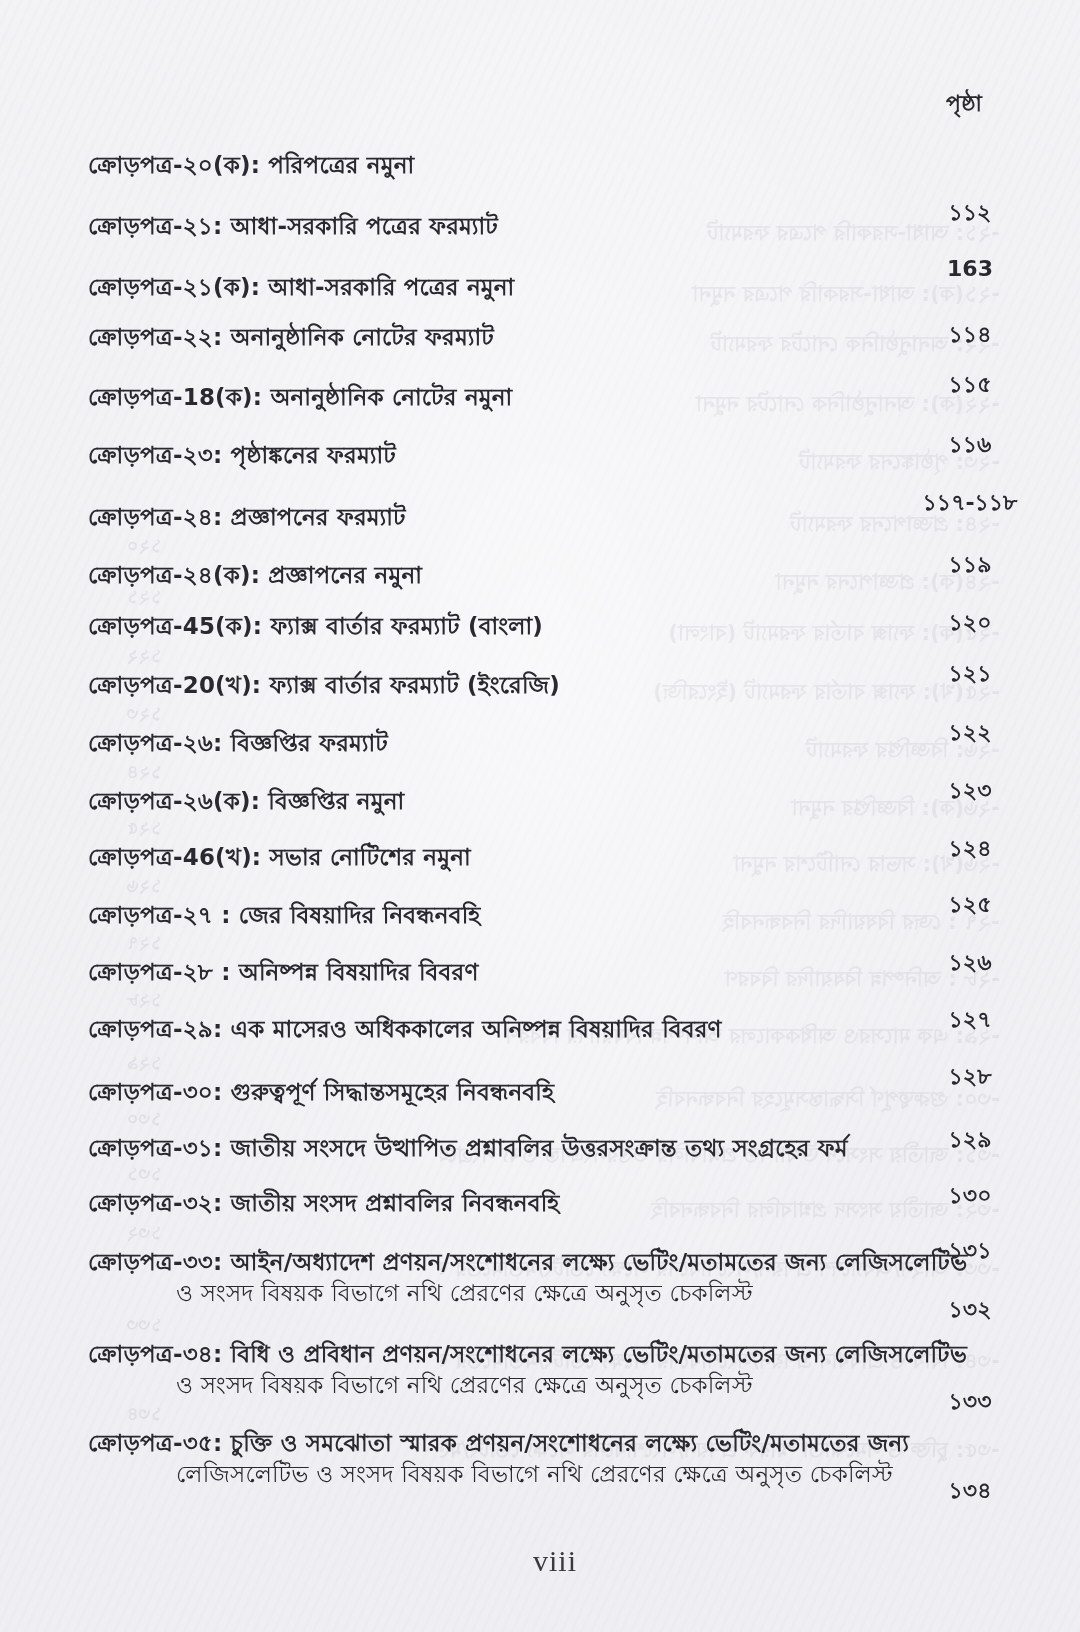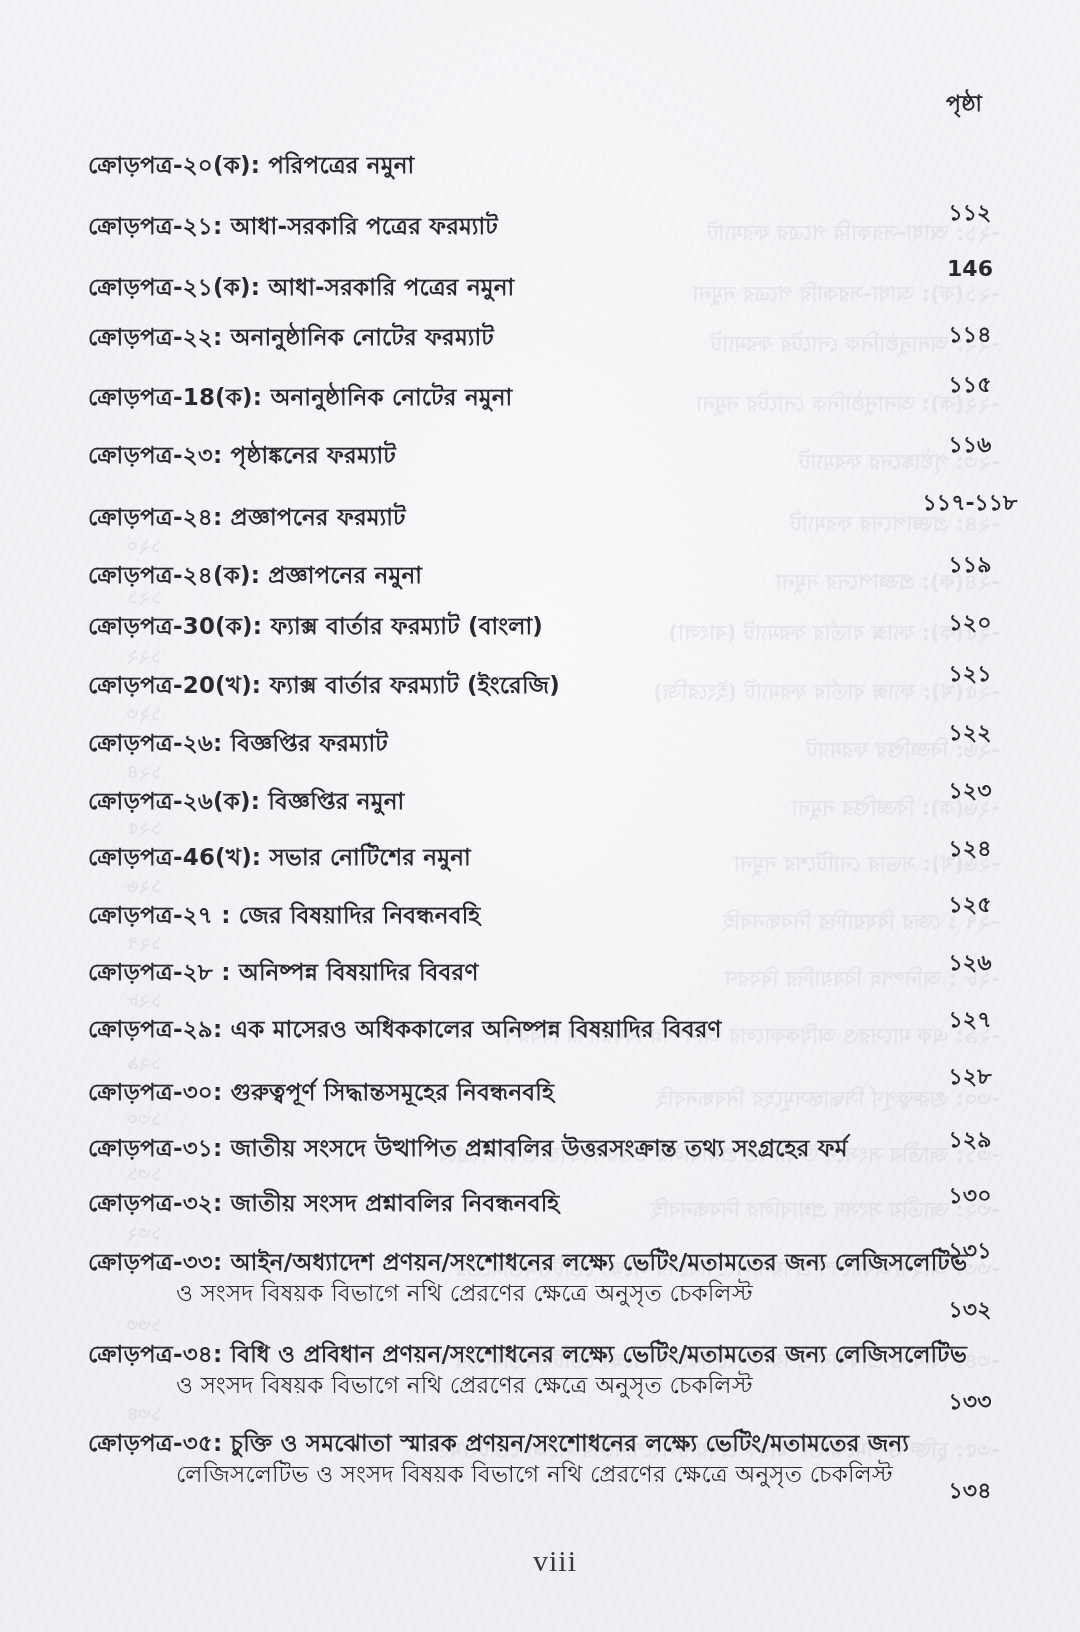--- a/index.html
+++ b/index.html
@@ -97,21 +97,21 @@
 
   <div class="toc">
       <div class="row" style="top: 150px;">
     <div class="lbl">ক্রোড়পত্র-২০(ক): পরিপত্রের নমুনা</div>
 
     <div class="pg">১১২</div>
   </div>
       <div class="row" style="top: 211px;">
     <div class="lbl">ক্রোড়পত্র-২১: আধা-সরকারি পত্রের ফরম্যাট</div>
 
-    <div class="pg">146</div>
+    <div class="pg">163</div>
   </div>
       <div class="row" style="top: 272px;">
     <div class="lbl">ক্রোড়পত্র-২১(ক): আধা-সরকারি পত্রের নমুনা</div>
 
     <div class="pg">১১৪</div>
   </div>
       <div class="row" style="top: 322px;">
     <div class="lbl">ক্রোড়পত্র-২২: অনানুষ্ঠানিক নোটের ফরম্যাট</div>
 
     <div class="pg">১১৫</div>
@@ -130,21 +130,21 @@
     <div class="lbl">ক্রোড়পত্র-২৪: প্রজ্ঞাপনের ফরম্যাট</div>
 
     <div class="pg">১১৯</div>
   </div>
       <div class="row" style="top: 560px;">
     <div class="lbl">ক্রোড়পত্র-২৪(ক): প্রজ্ঞাপনের নমুনা</div>
 
     <div class="pg">১২০</div>
   </div>
       <div class="row" style="top: 611px;">
-    <div class="lbl">ক্রোড়পত্র-30(ক): ফ্যাক্স বার্তার ফরম্যাট (বাংলা)</div>
+    <div class="lbl">ক্রোড়পত্র-45(ক): ফ্যাক্স বার্তার ফরম্যাট (বাংলা)</div>
 
     <div class="pg">১২১</div>
   </div>
       <div class="row" style="top: 670px;">
     <div class="lbl">ক্রোড়পত্র-20(খ): ফ্যাক্স বার্তার ফরম্যাট (ইংরেজি)</div>
 
     <div class="pg">১২২</div>
   </div>
       <div class="row" style="top: 728px;">
     <div class="lbl">ক্রোড়পত্র-২৬: বিজ্ঞপ্তির ফরম্যাট</div>

